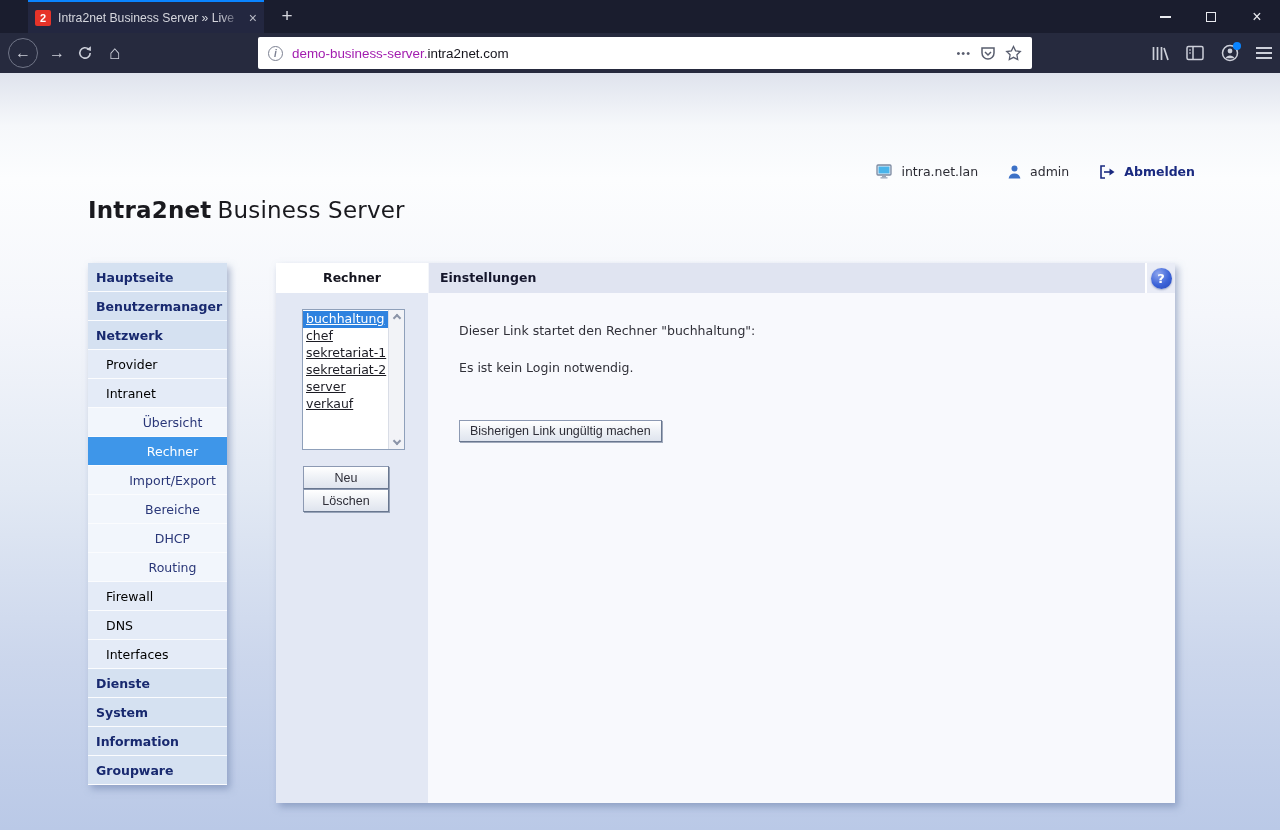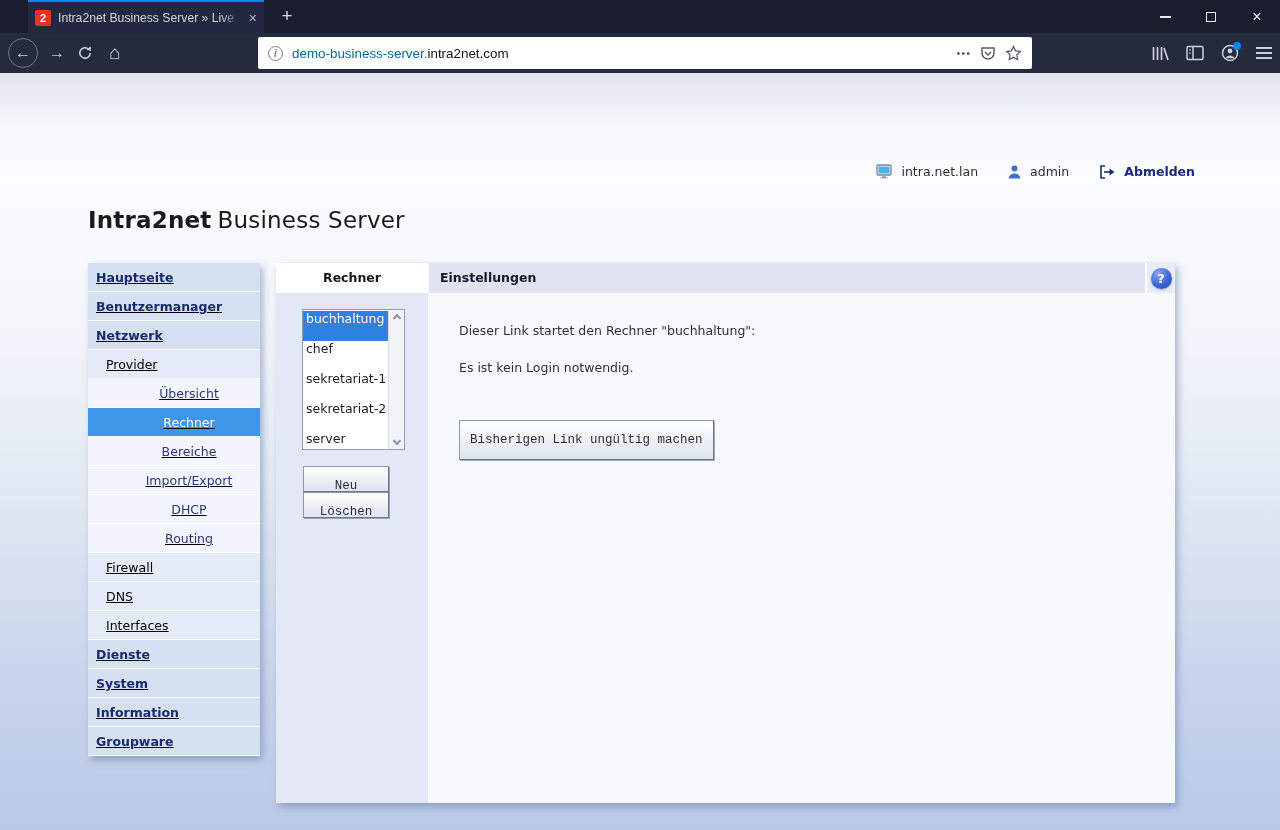--- a/index.html
+++ b/index.html
@@ -37,49 +37,49 @@
                  font-size:16px; margin-right:6px; flex:none; }
   .fwd { width:26px; font-size:16px; flex:none; }
   .reload, .home-ic { width:30px; flex:none; display:flex; justify-content:center; align-items:center; }
   .home-ic { font-size:19px; }
   .urlbar { flex:1; height:32px; background:#ffffff; border-radius:2px;
             margin:0 119px 0 128px; display:flex; align-items:center; padding:0 10px; gap:9px; }
   .info-ic { width:15px; height:15px; border:1px solid #7c8192; border-radius:50%;
              color:#7c8192; font-size:10px; line-height:13px; text-align:center;
              font-style:italic; font-weight:bold; flex:none; }
   .url-text { flex:1; font-size:13.4px; white-space:nowrap; overflow:hidden; }
-  .url-prefix { color:#0369a1; }
+  .url-prefix { color:#a21caf; }
   .url-domain { color:#15141c; }
   .url-ellipsis { color:#585d6e; font-size:11px; letter-spacing:1px; flex:none; }
   .toolbar-right { display:flex; align-items:center; gap:17px; flex:none; }
   .acct-wrap { position:relative; }
   .acct-dot { position:absolute; right:-2px; top:-2px; width:8px; height:8px;
               background:#0a84ff; border-radius:50%; }
   .burger { display:flex; flex-direction:column; gap:3px; }
   .burger span { width:16px; height:2px; background:#cdd0da; }
 
   
   .page { position:relative; height:757px;
           background:linear-gradient(180deg,#dfe3ed 0%, #f6f8fb 7%, #fcfdfe 14%,
                       #f4f6fb 32%, #e2e9f4 55%, #cbd6ec 78%, #bac9e7 100%); }
 
   .userbar { position:absolute; top:91px; right:85px; display:flex; gap:30px;
              align-items:center; font-family:"DejaVu Sans", sans-serif; font-size:12.5px; }
   .user-item { display:flex; align-items:center; gap:9px; color:#2c2c34; }
   .logout { color:#1a2a80; font-weight:bold; }
 
-  .logo { position:absolute; left:88px; top:134px; font-size:23px; color:#19191e;
+  .logo { position:absolute; left:88px; top:124px; font-size:23px; color:#19191e;
           font-family:"DejaVu Sans", sans-serif; letter-spacing:0.2px; }
   .logo b { font-weight:bold; }
   .logo span { font-weight:normal; margin-left:6px; }
 
   
-  .sidebar { position:absolute; left:88px; top:190px; width:172px;
+  .sidebar { position:absolute; left:88px; top:190px; width:139px;
              box-shadow:3px 4px 7px rgba(108,128,170,0.55);
-             font-family:"DejaVu Sans", sans-serif;text-decoration:underline; }
+             font-family:"DejaVu Sans", sans-serif; }
   .sb-item { height:29px; line-height:29px; font-size:12.5px; border-bottom:1px solid #fbfcfe;
              white-space:nowrap; cursor:default; }
   .sb-item.lvl0 { background:#d5e1f1; color:#18296f; font-weight:bold; padding-left:8px; }
   .sb-item.lvl1 { background:#e4ebf7; color:#000000; padding-left:18px; }
   .sb-item.lvl2 { background:#f2f6fc; color:#2a3778; padding-left:30px;text-align:center; }
   .sb-item.sel  { background:#3e96e9; color:#ffffff; }
 
   
   .main-panel { position:absolute; left:276px; top:190px; width:899px; height:540px;
                 display:flex; flex-direction:column;
@@ -99,35 +99,35 @@
                text-align:center; box-shadow:0 1px 2px rgba(40,60,130,0.4); cursor:pointer; }
   .panel-body { flex:1; display:flex; }
   .left-col { width:152px; background:#e3e8f4; flex:none; }
   .content { flex:1; background:#f8f9fd; padding:30px 20px 0 31px;
              font-size:12.5px; color:#303038; }
 
   
   .listbox { width:103px; height:141px; margin:16px 0 0 26px; background:#fff;
              border:1px solid #8fa0ba; display:flex; }
   .lb-items { flex:1; overflow:hidden; padding-top:1px; }
-  .lb-item { height:30px; line-height:16.5px; font-size:12.5px; color:#1c1c24;
-             padding:0 3px; white-space:nowrap; overflow:hidden; cursor:default; }
+  .lb-item { height:17px; line-height:16.5px; font-size:12.5px; color:#1c1c24;
+             padding:0 3px; white-space:nowrap; overflow:hidden; cursor:default;text-decoration:underline; }
   .lb-item.sel { background:#2e82df; color:#fff; }
   .lb-scroll { width:16px; background:#f2f3f7; border-left:1px solid #d9dde6;
                display:flex; flex-direction:column; justify-content:space-between;
                align-items:center; padding:5px 0; }
   .chev { width:6px; height:6px; border-right:2px solid #8b94a8; border-bottom:2px solid #8b94a8; }
   .chev.up { transform:rotate(-135deg); }
   .chev.down { transform:rotate(45deg); }
 
   
-  .btn3d { font-family:Liberation Mono, monospace; font-size:12.5px; color:#2e2e38;
+  .btn3d { font-family:Liberation Sans, sans-serif; font-size:12.5px; color:#2e2e38;
            background:linear-gradient(180deg,#ffffff,#eef1f6 50%,#dfe4ee);
            border:1px solid #8c99b2; border-right-color:#69778f; border-bottom-color:#69778f;
-           box-shadow:1px 1px 0 rgba(90,105,135,0.55); padding:12px 10px; cursor:pointer; }
+           box-shadow:1px 1px 0 rgba(90,105,135,0.55); padding:3px 10px; cursor:pointer; }
   .side-btn { display:block; width:86px; height:23px; margin-left:27px; }
   .btn-neu { margin-top:16px; }
   .btn-loeschen { }
 
   .intro-text { }
   .wol-link { display:block; margin-top:13px; font-weight:bold; color:#1b2a7e;
               text-decoration:none; font-size:12.5px; }
   .note-text { margin-top:22px; }
   .btn-invalidate { margin-top:45px; }
 
@@ -244,24 +244,25 @@
       </span>
     </div>
 
     <div class="logo"><b>Intra2net</b><span>Business Server</span></div>
 
     <div class="sidebar">
         <div class="sb-item lvl0">Hauptseite</div>
         <div class="sb-item lvl0">Benutzermanager</div>
         <div class="sb-item lvl0">Netzwerk</div>
         <div class="sb-item lvl1">Provider</div>
+        <div class="sb-item lvl1">Intranet</div>
         <div class="sb-item lvl2">Übersicht</div>
         <div class="sb-item lvl2 sel">Rechner</div>
+        <div class="sb-item lvl2">Import/Export</div>
         <div class="sb-item lvl2">Bereiche</div>
-        <div class="sb-item lvl2">Import/Export</div>
         <div class="sb-item lvl2">DHCP</div>
         <div class="sb-item lvl2">Routing</div>
         <div class="sb-item lvl1">Firewall</div>
         <div class="sb-item lvl1">DNS</div>
         <div class="sb-item lvl1">Interfaces</div>
         <div class="sb-item lvl0">Dienste</div>
         <div class="sb-item lvl0">System</div>
         <div class="sb-item lvl0">Information</div>
         <div class="sb-item lvl0">Groupware</div>
       </div>

